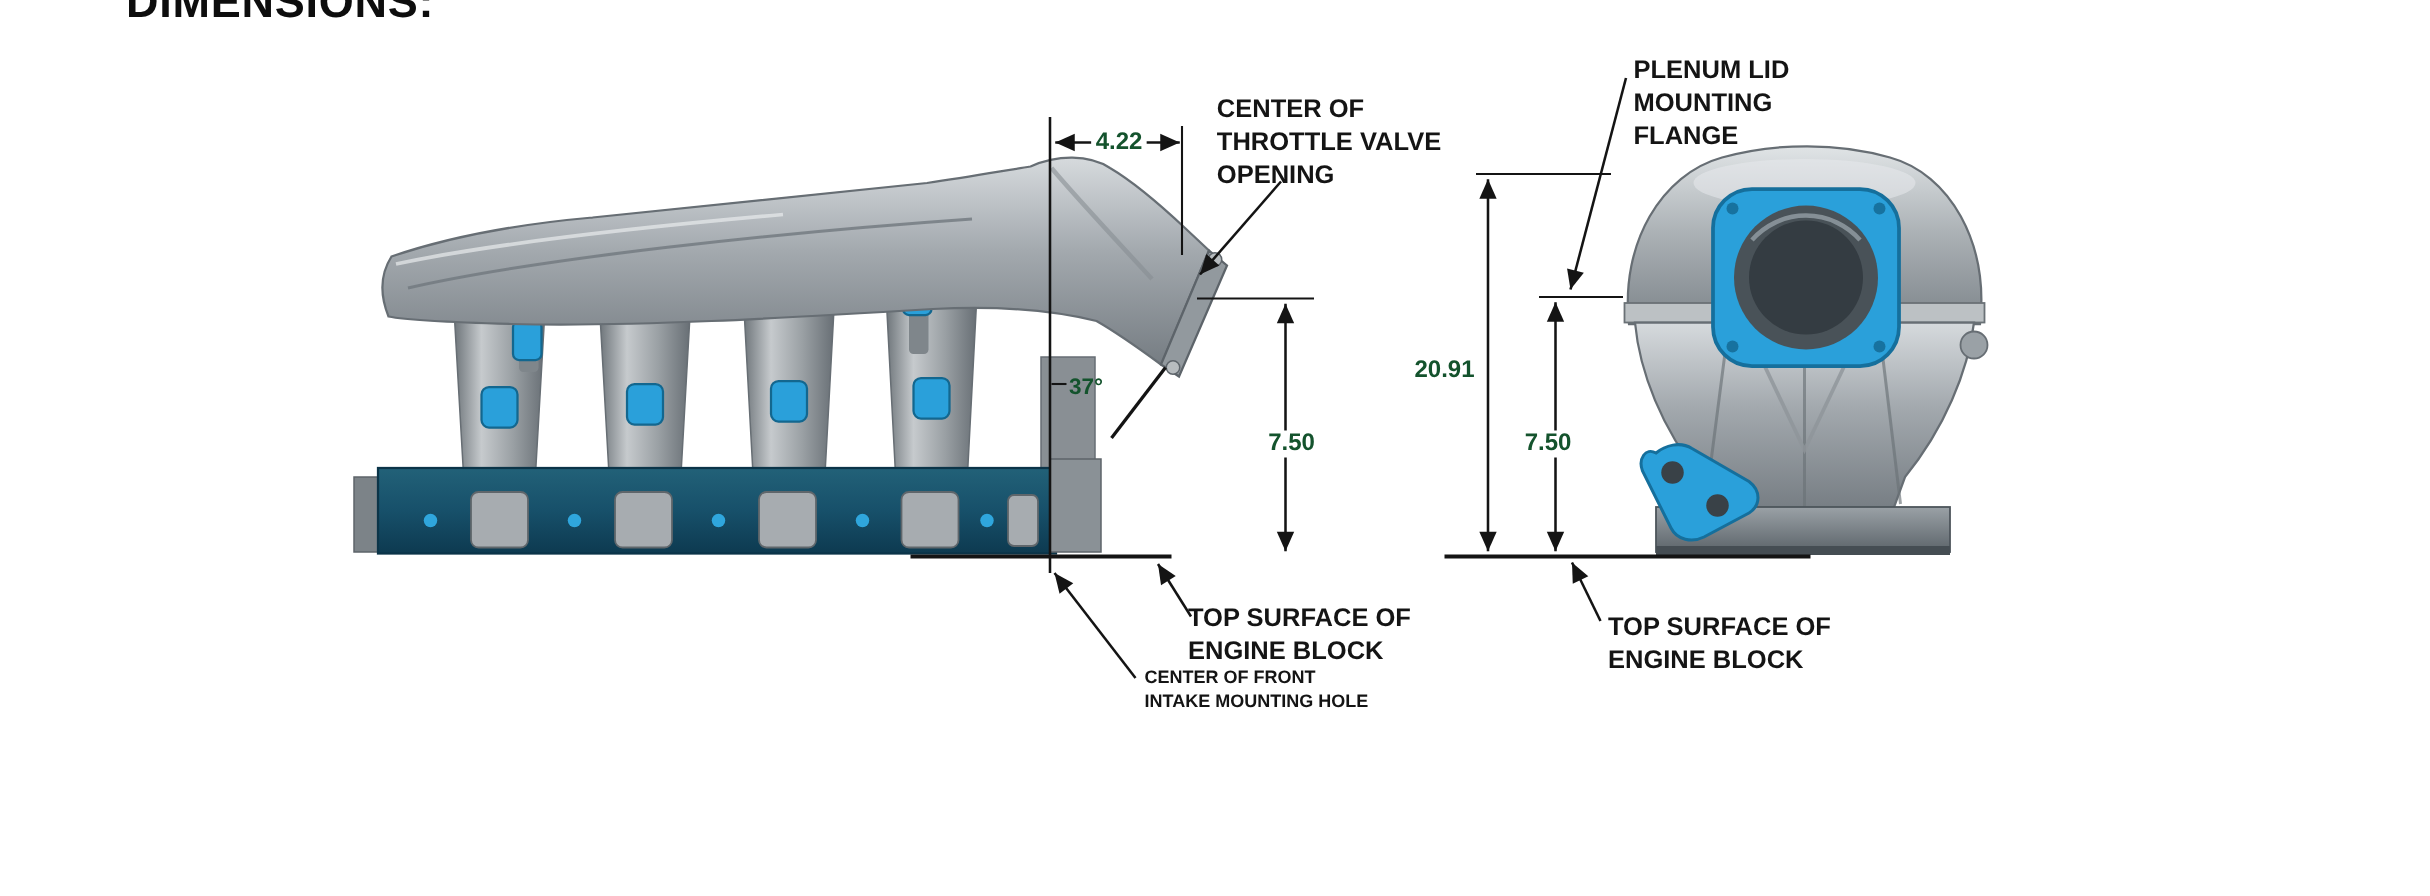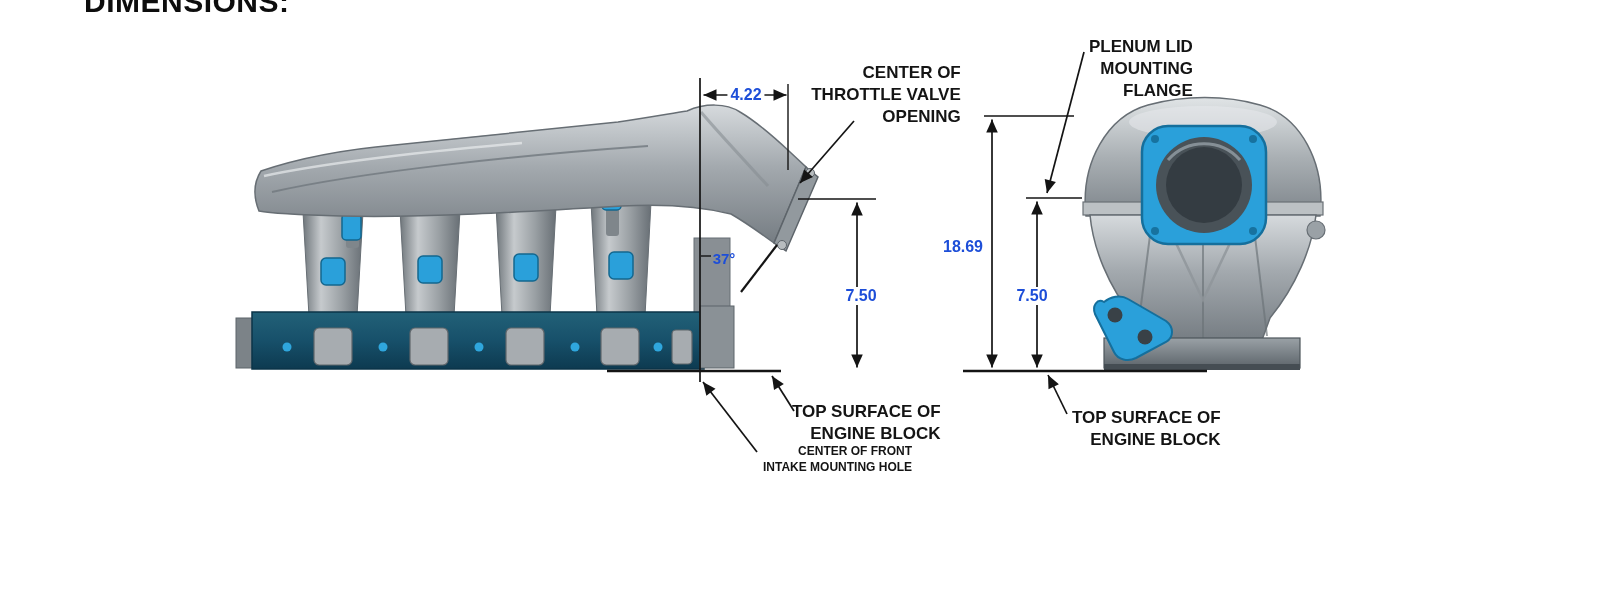--- a/index.html
+++ b/index.html
@@ -7,25 +7,25 @@
     position:relative;width:1620px;height:597px;background:#ffffff;
     overflow:hidden;font-family:"Liberation Sans",sans-serif;color:#141414;
   }
   .drawing-svg{position:absolute;left:0;top:0;width:1620px;height:597px;}
   .title{
     position:absolute;left:84px;top:-15px;font-size:30px;font-weight:800;
     letter-spacing:.5px;color:#0d0d0d;
   }
   .lbl{
     position:absolute;font-weight:700;white-space:pre-line;line-height:1.3;
-    color:#141414;text-align:right;
+    color:#141414;text-align:left;
   }
   .lbl.center{transform:translateX(-50%);}
   .dim{
-    position:absolute;font-weight:700;color:#1d4ed8;background:#ffffff;
+    position:absolute;font-weight:700;color:#14532d;background:#ffffff;
     padding:0 3px;transform:translate(-50%,-50%);white-space:nowrap;
   }
   .dim.bare{background:transparent;}
 </style>
 </head>
 <body>
 
 <div class="canvas">
 
   <svg class="drawing-svg" viewBox="0 0 1620 597" xmlns="http://www.w3.org/2000/svg">
@@ -172,21 +172,21 @@
   <div class="lbl center" style="left:886px;top:62px;font-size:17px">CENTER OF
 THROTTLE VALVE
 OPENING</div>
   <div class="dim bare" style="left:724px;top:258px;font-size:15px">37°</div>
   <div class="dim" style="left:861px;top:296px;font-size:16px">7.50</div>
   <div class="lbl" style="left:792px;top:401px;font-size:17px">TOP SURFACE OF
 ENGINE BLOCK</div>
   <div class="lbl" style="left:763px;top:444px;font-size:12px">CENTER OF FRONT
 INTAKE MOUNTING HOLE</div>
 
-  <div class="dim" style="left:963px;top:247px;font-size:16px">18.69</div>
+  <div class="dim" style="left:963px;top:247px;font-size:16px">20.91</div>
   <div class="dim" style="left:1032px;top:296px;font-size:16px">7.50</div>
   <div class="lbl" style="left:1089px;top:36px;font-size:17px">PLENUM LID
 MOUNTING
 FLANGE</div>
   <div class="lbl" style="left:1072px;top:407px;font-size:17px">TOP SURFACE OF
 ENGINE BLOCK</div>
 
 </div>
 
 </body></html>

